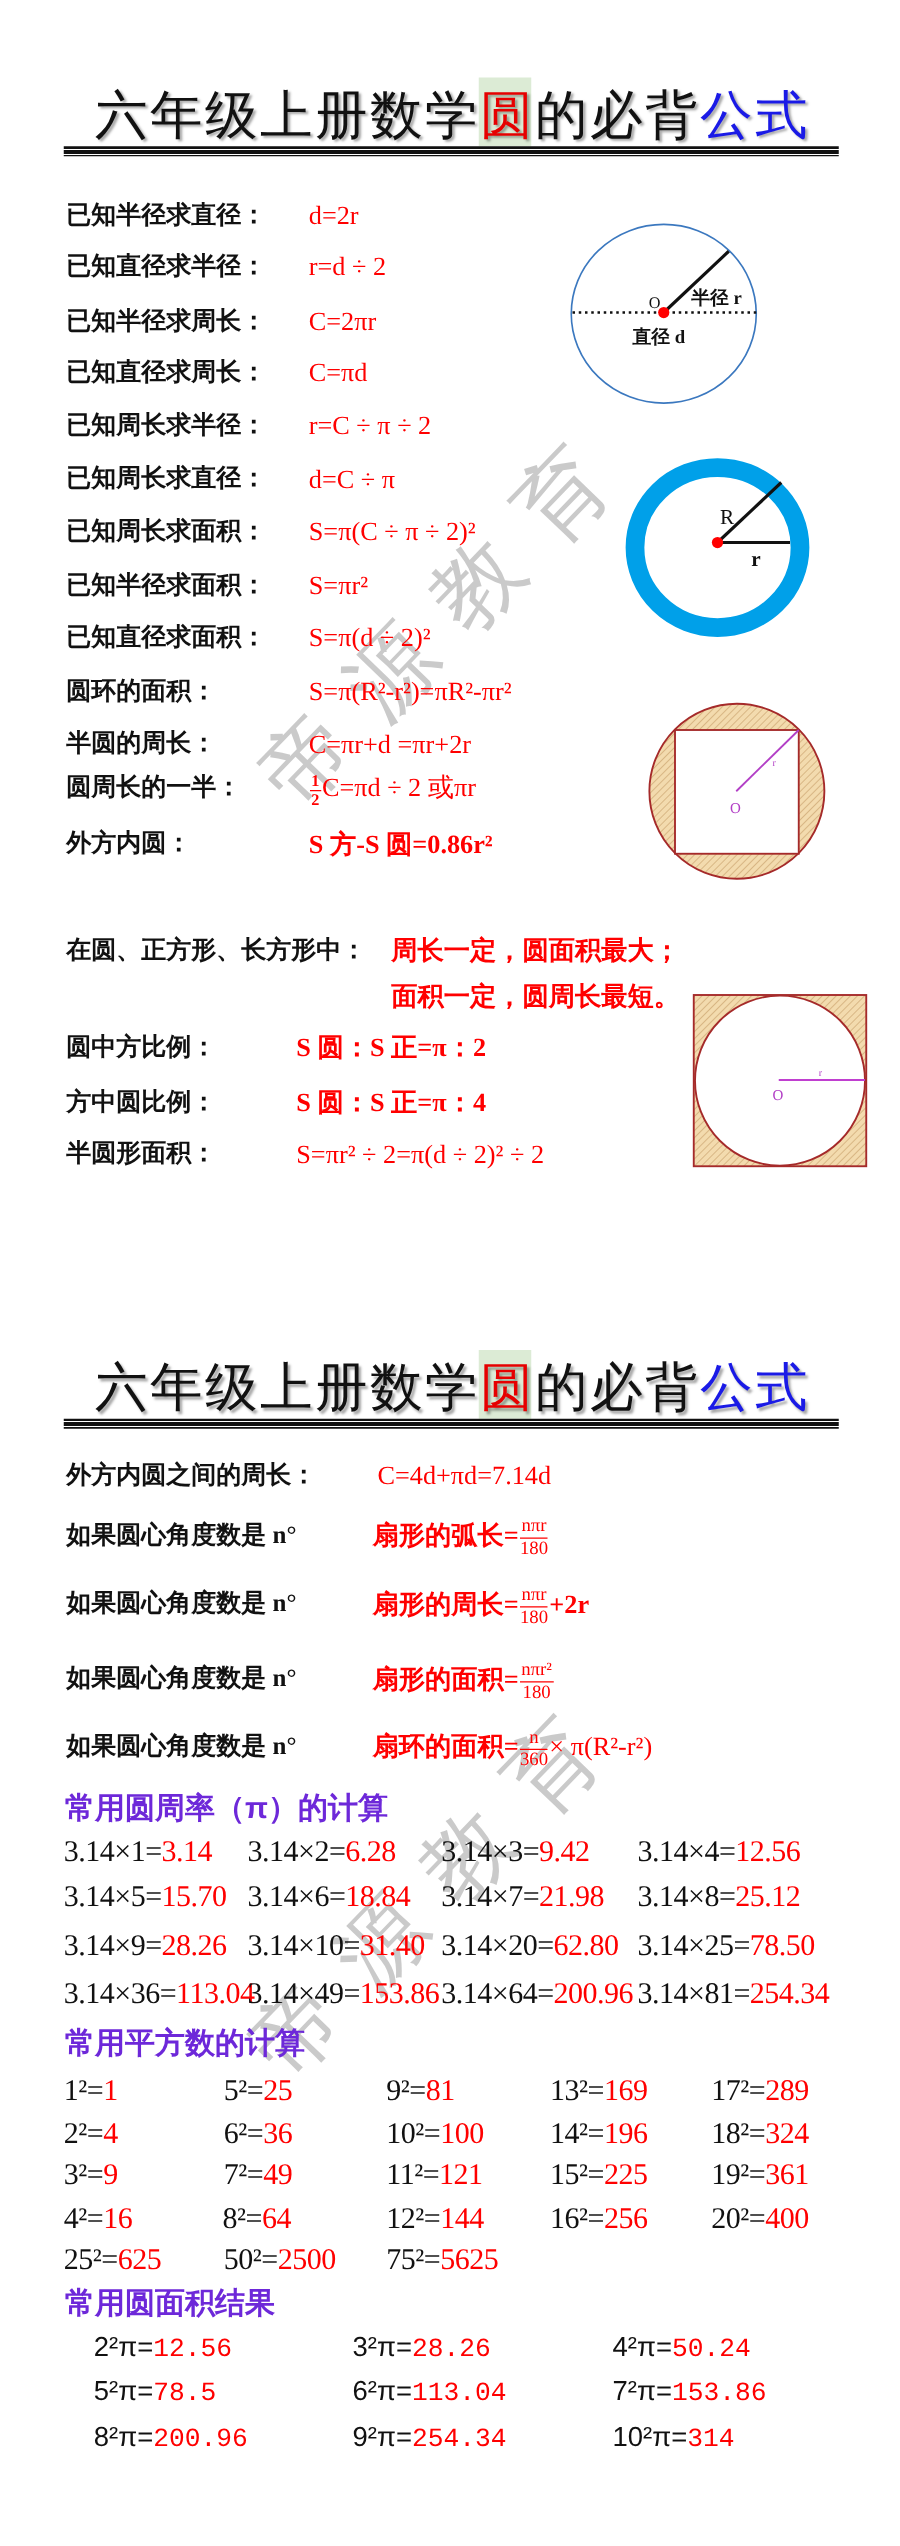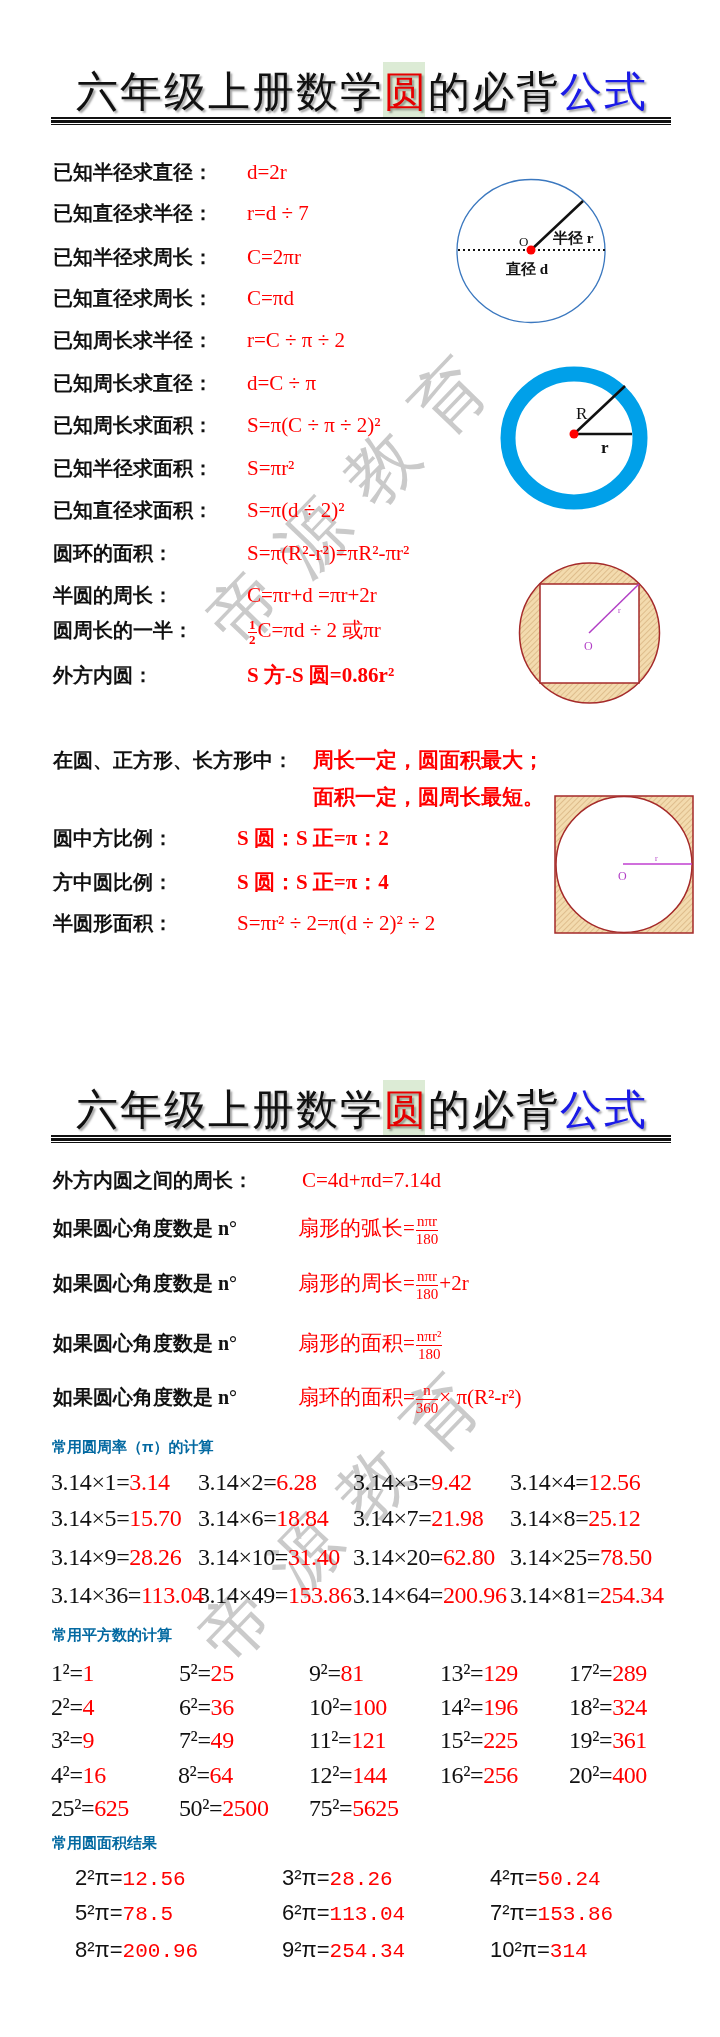--- a/index.html
+++ b/index.html
@@ -26,29 +26,29 @@
   .row { position:absolute; left:0; width:665px; height:28px; z-index:2;padding-left:12px; }
   .row.tall { height:36px; }
   .lbl { position:absolute; left:53px; top:0; font-weight:bold; font-size:20px; line-height:28px;
          white-space:nowrap; color:#111; }
   .row.tall .lbl { top:4px; }
   .fx { position:absolute; left:247px; top:0; font-size:21px; line-height:28px; color:#FF0000; white-space:nowrap; }
   .fx.l237 { left:237px; }
   .fx.b { font-weight:bold; }
   .fx.l313 { left:313px; font-weight:bold; }
   .fx2 { position:absolute; top:0; font-size:21px; line-height:36px; color:#FF0000; white-space:nowrap; }
-  .cjkb { font-weight:normal; }
+  .cjkb { font-weight:bold; }
   .frac { display:inline-block; vertical-align:middle; text-align:center; font-size:15px; line-height:15px; margin:0 1px; }
   .frac .n { display:block; border-bottom:1.5px solid #FF0000; padding:0 1px 1px; }
   .frac .d { display:block; padding-top:1px; }
   .frac.small { font-size:13px; line-height:12px; font-weight:bold; }
 
   
   .gh { position:absolute; left:52px; font-family:"Liberation Sans", sans-serif; font-weight:bold;
-        font-size:15px; line-height:26px; color:#0369a1; white-space:nowrap; z-index:2; }
+        font-size:24px; line-height:26px; color:#6d28d9; white-space:nowrap; z-index:2; }
   .cell { position:absolute; font-family:"Liberation Serif", serif; font-size:24px; line-height:28px;
           letter-spacing:-0.4px; white-space:nowrap; color:#111; z-index:2; }
   .cell .r { color:#FF0000; }
   .acell { position:absolute; font-family:"Liberation Sans", sans-serif; font-size:22px; line-height:28px;
            white-space:nowrap; color:#111; z-index:2; }
   .acell .r { font-family:"Liberation Mono", monospace; font-size:21px; color:#FF0000; }
 
   svg.diag { position:absolute; left:0; top:0; z-index:1; }
   svg.diag text { font-family:"Liberation Serif", serif; }
 </style>
@@ -69,21 +69,21 @@
     <span>六年级上册数学</span><span class="t-hl">圆</span><span>的必背</span><span class="t-blue">公式</span>
   </div>
   <div class="rule" style="top:117px;"></div>
 
   <div class="row" style="top:158px;">
     <span class="lbl">已知半径求直径：</span>
     <span class="fx">d=2r</span>
   </div>
   <div class="row" style="top:199px;">
     <span class="lbl">已知直径求半径：</span>
-    <span class="fx">r=d ÷ 7</span>
+    <span class="fx">r=d ÷ 2</span>
   </div>
   <div class="row" style="top:243px;">
     <span class="lbl">已知半径求周长：</span>
     <span class="fx">C=2πr</span>
   </div>
   <div class="row" style="top:284px;">
     <span class="lbl">已知直径求周长：</span>
     <span class="fx">C=πd</span>
   </div>
   <div class="row" style="top:326px;">
@@ -247,21 +247,21 @@
   <div class="cell" style="left:51px;top:1581px;"><span>3.14×36=</span><span class="r">113.04</span></div>
   <div class="cell" style="left:198px;top:1581px;"><span>3.14×49=</span><span class="r">153.86</span></div>
   <div class="cell" style="left:353px;top:1581px;"><span>3.14×64=</span><span class="r">200.96</span></div>
   <div class="cell" style="left:510px;top:1581px;"><span>3.14×81=</span><span class="r">254.34</span></div>
 
   <div class="gh" style="top:1622px;">常用平方数的计算</div>
 
   <div class="cell" style="left:51px;top:1659px;"><span>1²=</span><span class="r">1</span></div>
   <div class="cell" style="left:179px;top:1659px;"><span>5²=</span><span class="r">25</span></div>
   <div class="cell" style="left:309px;top:1659px;"><span>9²=</span><span class="r">81</span></div>
-  <div class="cell" style="left:440px;top:1659px;"><span>13²=</span><span class="r">129</span></div>
+  <div class="cell" style="left:440px;top:1659px;"><span>13²=</span><span class="r">169</span></div>
   <div class="cell" style="left:569px;top:1659px;"><span>17²=</span><span class="r">289</span></div>
 
   <div class="cell" style="left:51px;top:1693px;"><span>2²=</span><span class="r">4</span></div>
   <div class="cell" style="left:179px;top:1693px;"><span>6²=</span><span class="r">36</span></div>
   <div class="cell" style="left:309px;top:1693px;"><span>10²=</span><span class="r">100</span></div>
   <div class="cell" style="left:440px;top:1693px;"><span>14²=</span><span class="r">196</span></div>
   <div class="cell" style="left:569px;top:1693px;"><span>18²=</span><span class="r">324</span></div>
 
   <div class="cell" style="left:51px;top:1726px;"><span>3²=</span><span class="r">9</span></div>
   <div class="cell" style="left:179px;top:1726px;"><span>7²=</span><span class="r">49</span></div>

